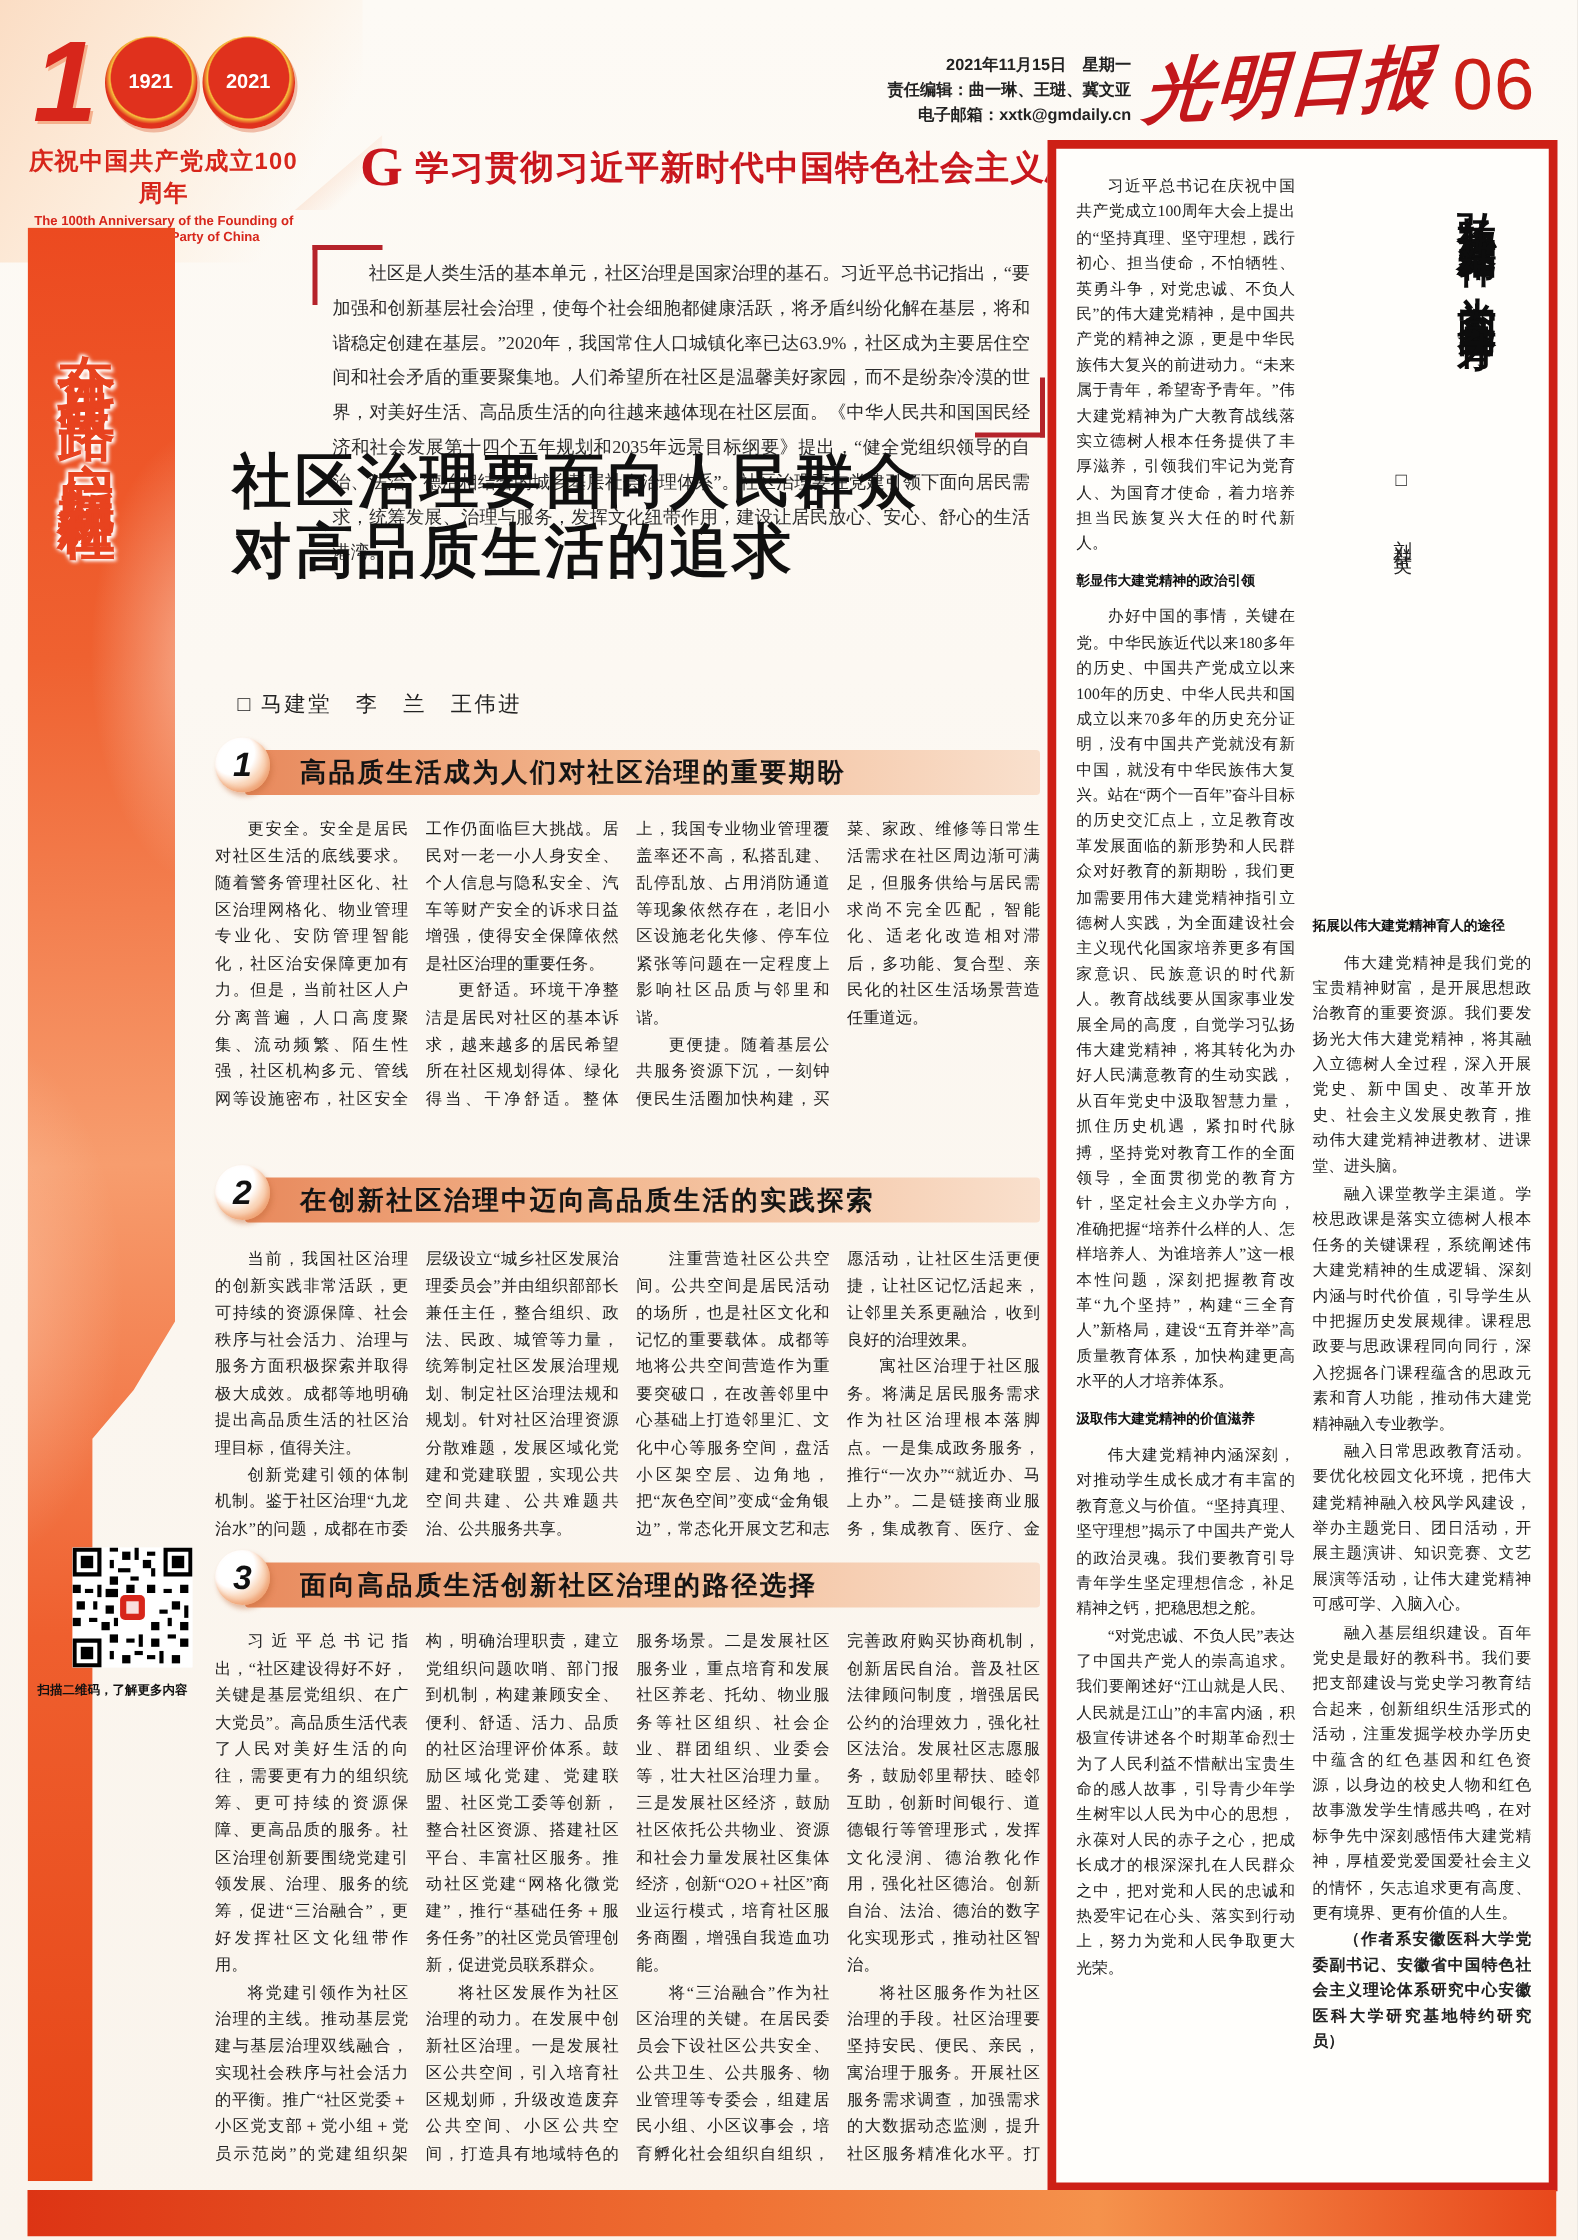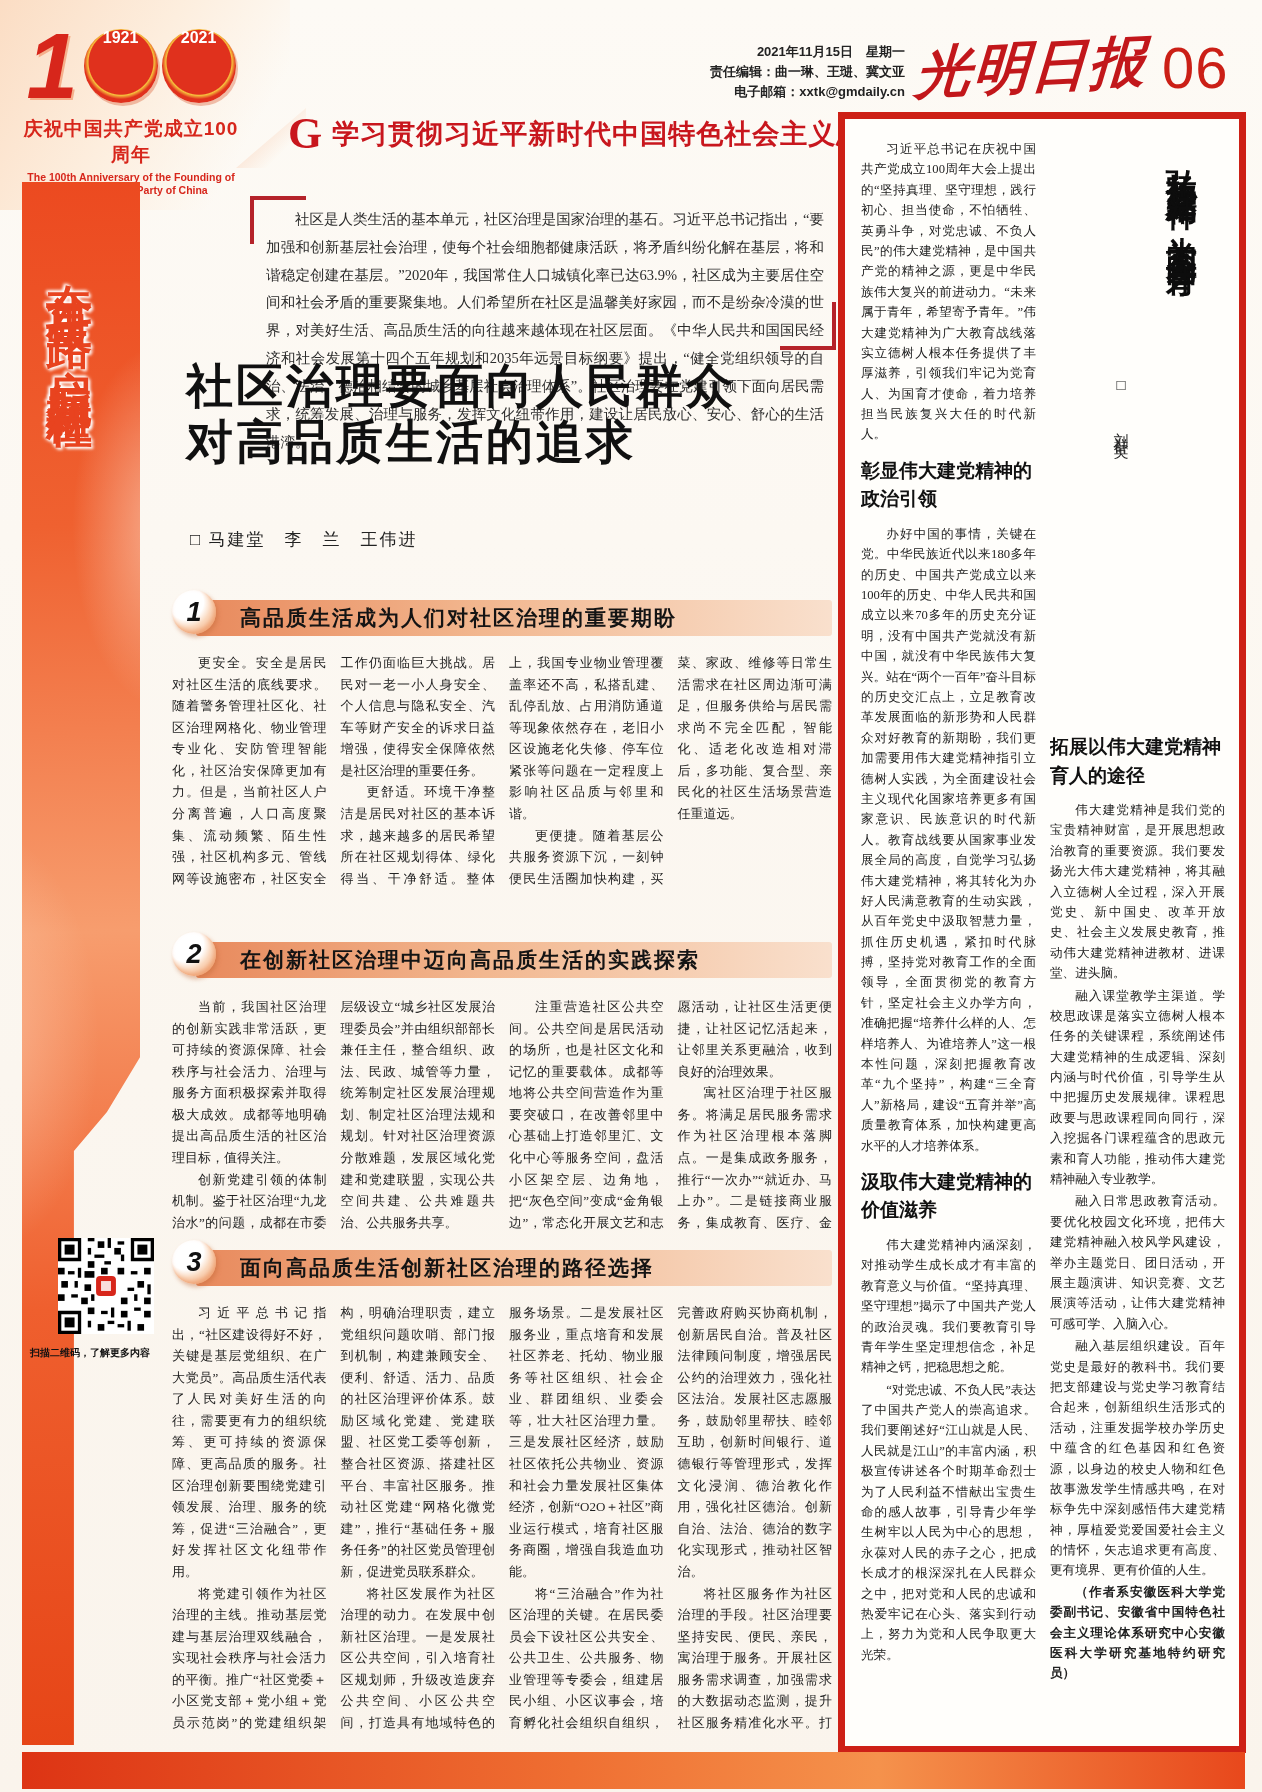--- a/index.html
+++ b/index.html
@@ -11,21 +11,21 @@
   
   .corner-wash { position:absolute; left:0; top:0; width:290px; height:210px;
                  background:linear-gradient(120deg,#fbddc4 0%,#fdeede 45%,rgba(255,255,255,0) 80%); }
   .logo-block { position:absolute; left:22px; top:20px; width:218px; height:160px; text-align:center; }
   .logo-100 { display:flex; align-items:center; justify-content:center; height:92px; }
   .logo-one { font-family:"Liberation Sans",sans-serif; font-weight:900; font-style:italic;
               font-size:92px; color:#d7261b; line-height:.9; letter-spacing:-6px; margin-right:8px;
               text-shadow:2px 2px 0 #f5b08c; }
   .logo-ring { width:74px; height:74px; border-radius:50%; margin-left:4px;
                background:radial-gradient(circle at 50% 45%, #e0311d 0 58%, #f6c23d 60%, #e0311d 67%);
-               display:flex; align-items:flex-start; justify-content:center;
+               display:flex; align-items:center; justify-content:center;
                box-shadow:2px 3px 0 rgba(214,84,40,.35); }
   .logo-ring span { color:#fff; font-family:"Liberation Sans",sans-serif; font-weight:700; font-size:16px; }
   .logo-cn { color:#d7261b; font-weight:900; font-size:19px; letter-spacing:1px; margin-top:4px;
              font-family:"Liberation Sans",sans-serif; }
   .logo-en { color:#d7261b; font-weight:700; font-size:10.5px; line-height:1.25; margin-top:3px;
              font-family:"Liberation Sans",sans-serif; }
 
   
   .banner { position:absolute; left:22px; top:182px; width:118px; height:1563px;
             background:
@@ -68,21 +68,21 @@
            font-size:14.5px; line-height:1.92; text-align:justify; color:#2b2b2b; }
   .quote p { text-indent:2em; }
   .quote::before { content:""; position:absolute; left:0; top:6px; width:52px; height:44px;
                    border-left:4px solid #b5232a; border-top:4px solid #b5232a; }
   .quote::after { content:""; position:absolute; right:2px; bottom:18px; width:52px; height:44px;
                   border-right:4px solid #b5232a; border-bottom:4px solid #b5232a; }
 
   
   .main-headline { position:absolute; left:186px; top:358px; width:650px; font-weight:900;
                    font-size:47px; line-height:1.2; letter-spacing:3px; color:#101010; }
-  .authors { position:absolute; left:190px; top:528px; font-size:17px; color:#222; letter-spacing:2px; }
+  .authors { position:absolute; left:190px; top:552px; font-size:17px; color:#222; letter-spacing:2px; }
 
   
   .sec-bar { position:absolute; left:196px; width:636px; height:36px;
              background:linear-gradient(90deg,#e8895c 0%,#f2b78f 45%,#f9e0cd 100%);
              border-radius:3px; display:flex; align-items:center; }
   .sec-bar .sec-title { font-weight:900; font-size:21px; letter-spacing:2px; color:#141414;
                         padding-left:44px; }
   .sec-num { position:absolute; left:-24px; top:-10px; width:44px; height:44px; border-radius:50%;
              background:radial-gradient(circle at 32% 28%, #ffffff 0 40%, #fad9bf 58%, #f0a273 100%);
              box-shadow:2px 3px 4px rgba(196,106,58,.45), inset -2px -3px 4px rgba(233,140,85,.55);
@@ -100,21 +100,21 @@
   #sec2-body { top:996px;  height:242px; }
   #sec3-body { top:1302px; height:438px; }
   #sec1-bar { top:600px; } #sec2-bar { top:942px; } #sec3-bar { top:1250px; }
 
   
   .frame { position:absolute; left:838px; top:112px; width:408px; height:1641px;
            border:7px solid #cd2016; background:#fffefb; padding:20px 14px 16px 16px;
            display:flex; gap:14px; }
   .frame-col { width:50%; font-size:12.6px; line-height:1.62; text-align:justify; color:#222;
                overflow:hidden; }
-  .sub-head { font-family:"Liberation Sans",sans-serif; font-weight:700; font-size:19px;
+  .sub-head { font-family:"Liberation Sans",sans-serif; font-weight:700; font-size:11px;
               line-height:1.5; margin:12px 0 10px; color:#111; text-align:left; }
   .frame .body-para { margin-bottom:2px; }
   .headline-block { position:relative; height:582px; }
   .v-headline { position:absolute; right:26px; top:6px; height:570px; writing-mode:vertical-rl;
                 font-weight:900; font-size:31px; letter-spacing:4px; color:#0d0d0d; line-height:1.15; }
   .v-author { position:absolute; right:92px; top:238px; writing-mode:vertical-rl;
               font-size:15px; letter-spacing:6px; color:#222; }
 
   
   .bottom-bar { position:absolute; left:22px; top:1752px; width:1223px; height:37px;

